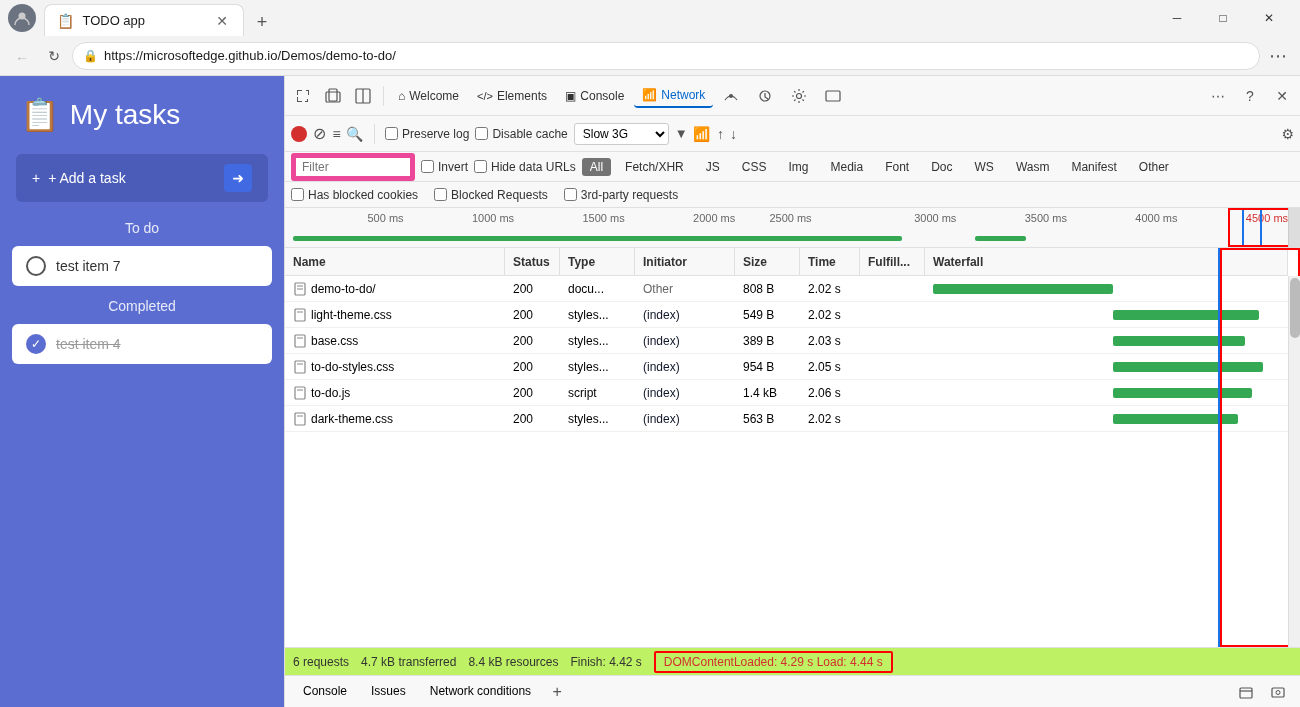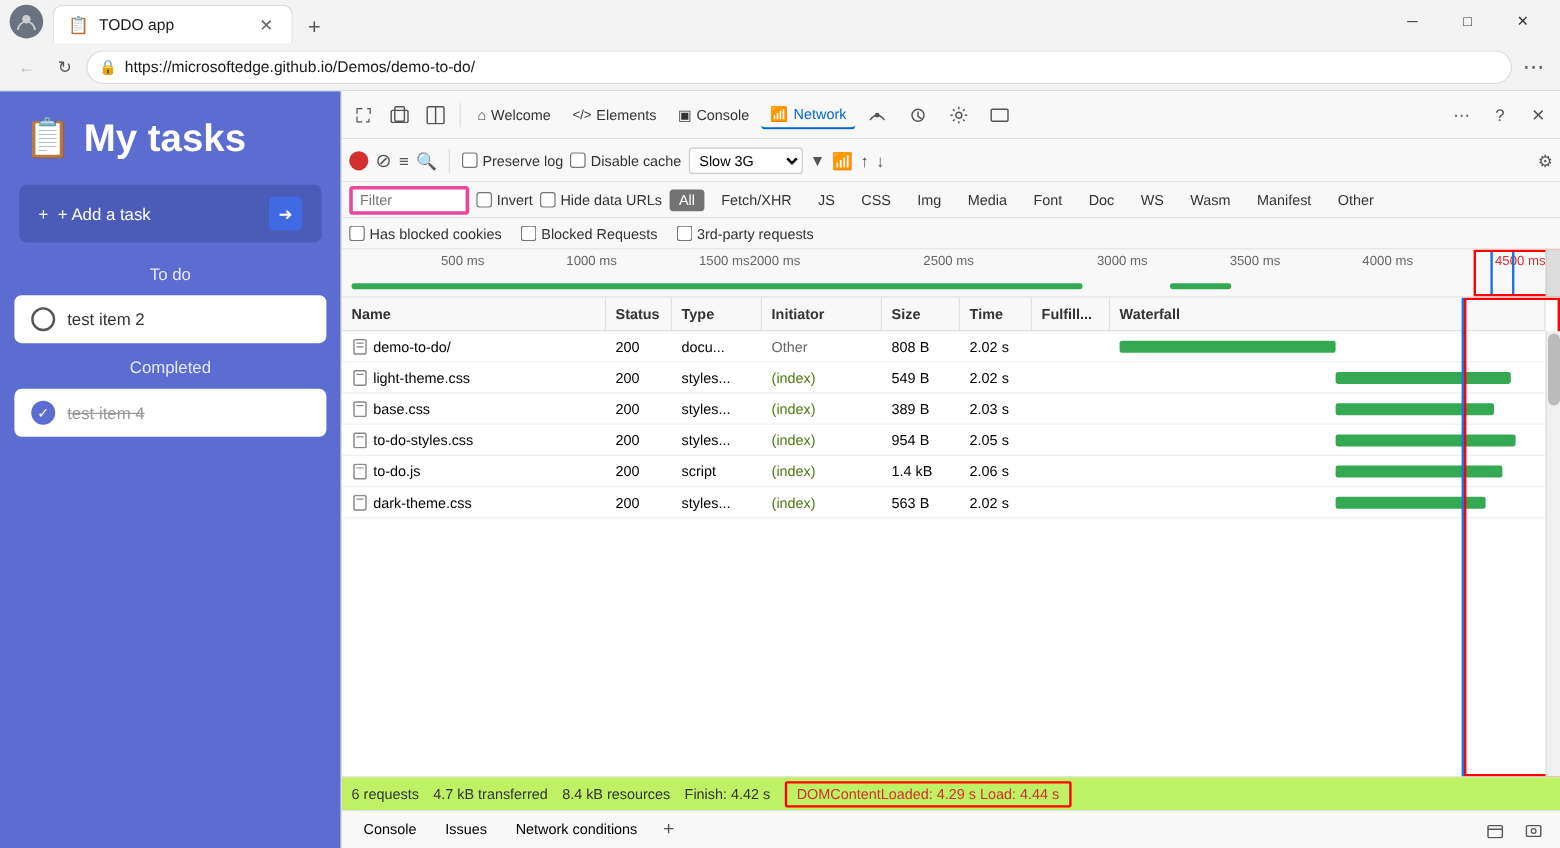--- a/index.html
+++ b/index.html
@@ -29,21 +29,21 @@
     .address-text { flex: 1; font-size: 13px; color: #1a1a1a; }
     .more-btn { width: 28px; height: 28px; display: flex; align-items: center; justify-content: center; color: #555; font-size: 18px; cursor: pointer; }
 
     
     .main-content { display: flex; flex: 1; overflow: hidden; }
 
     
     .todo-sidebar { width: 284px; background: #5b6dd1; color: white; display: flex; flex-direction: column; flex-shrink: 0; }
     .todo-header { padding: 20px 20px 10px; display: flex; align-items: center; gap: 10px; }
     .todo-logo { font-size: 32px; }
-    .todo-title { font-size: 32px; font-weight: 700; }
+    .todo-title { font-size: 28px; font-weight: 400; }
     .add-task-btn { margin: 10px 16px; background: #4a5cb8; border: none; border-radius: 6px; color: white; padding: 10px 16px; display: flex; align-items: center; justify-content: space-between; cursor: pointer; font-size: 14px; }
     .add-task-btn .left { display: flex; align-items: center; gap: 8px; }
     .add-task-arrow { background: #4169e1; border-radius: 4px; width: 28px; height: 28px; display: flex; align-items: center; justify-content: center; }
 
     .section-label { text-align: center; font-size: 14px; font-weight: 500; color: rgba(255,255,255,0.85); margin: 8px 0 6px; }
     .task-item { margin: 4px 12px; background: white; border-radius: 6px; padding: 10px 14px; display: flex; align-items: center; gap: 10px; color: #333; }
     .task-item .circle { width: 20px; height: 20px; border-radius: 50%; border: 2px solid #555; flex-shrink: 0; display: flex; align-items: center; justify-content: center; }
     .task-item .circle.checked { background: #5b6dd1; border-color: #5b6dd1; color: white; font-size: 12px; }
     .task-item.completed .task-text { text-decoration: line-through; color: #999; }
     .task-text { font-size: 14px; }
@@ -60,21 +60,21 @@
     .network-toolbar { display: flex; align-items: center; height: 36px; border-bottom: 1px solid #e0e0e0; padding: 0 6px; gap: 6px; background: #f8f8f8; }
     .record-btn { width: 16px; height: 16px; border-radius: 50%; background: #d32f2f; border: none; cursor: pointer; }
     .clear-btn { font-size: 16px; color: #555; cursor: pointer; }
     .search-icon-btn { font-size: 14px; color: #555; cursor: pointer; }
     .checkbox-label { display: flex; align-items: center; gap: 4px; font-size: 12px; color: #333; cursor: pointer; white-space: nowrap; }
     .checkbox-label input { margin: 0; }
     .throttle-select { font-size: 12px; padding: 2px 4px; border: 1px solid #ccc; border-radius: 3px; background: white; }
 
     
     .filter-bar { display: flex; align-items: center; height: 30px; border-bottom: 1px solid #e0e0e0; padding: 0 6px; gap: 6px; background: #f8f8f8; font-size: 12px; }
-    .filter-input { border: 3px solid #ec4899; border-radius: 3px; padding: 2px 6px; font-size: 12px; width: 100px; }
+    .filter-input { border: 5px solid #ec4899; border-radius: 3px; padding: 2px 6px; font-size: 12px; width: 124px; }
     .filter-tag { padding: 2px 8px; border-radius: 3px; cursor: pointer; color: #333; }
     .filter-tag.active { background: #737373; color: white; border-radius: 3px; }
 
     
     .checkbox-row { display: flex; align-items: center; height: 26px; border-bottom: 1px solid #e0e0e0; padding: 0 6px; gap: 16px; background: #f8f8f8; font-size: 12px; }
 
     
     .timeline-bar { height: 40px; border-bottom: 1px solid #e0e0e0; background: #f8f8f8; position: relative; overflow: hidden; }
 
     
@@ -84,21 +84,21 @@
     .nt-row { display: flex; align-items: center; height: 26px; border-bottom: 1px solid #f0f0f0; font-size: 12px; }
     .nt-row .col { padding: 0 8px; display: flex; align-items: center; height: 100%; overflow: hidden; }
     .col-name { width: 220px; flex-shrink: 0; }
     .col-status { width: 55px; flex-shrink: 0; }
     .col-type { width: 75px; flex-shrink: 0; }
     .col-initiator { width: 100px; flex-shrink: 0; }
     .col-size { width: 65px; flex-shrink: 0; }
     .col-time { width: 60px; flex-shrink: 0; }
     .col-fulfill { width: 65px; flex-shrink: 0; }
     .col-waterfall { flex: 1; }
-    .link-blue { color: #4d7c0f; text-decoration: none; text-align: center; }
+    .link-blue { color: #0f172a; text-decoration: none; text-align: center; }
     .file-icon { width: 14px; height: 14px; margin-right: 4px; flex-shrink: 0; }
     .waterfall-container { position: relative; height: 14px; width: 100%; }
 
     
     .status-bar { height: 28px; border-top: 1px solid #e0e0e0; background: #bef264; display: flex; align-items: center; padding: 0 8px; font-size: 12px; color: #333; gap: 12px; }
     .dom-highlight { border: 2px solid red; padding: 2px 8px; border-radius: 2px; color: #d32f2f; font-weight: 500; }
 
     
     .bottom-tabs { height: 32px; border-top: 1px solid #e0e0e0; background: #f8f8f8; display: flex; align-items: center; padding: 0 8px; gap: 4px; }
     .bottom-tab { padding: 4px 10px; font-size: 12px; cursor: pointer; border-bottom: 2px solid transparent; }
@@ -153,21 +153,21 @@
       <button class="add-task-btn">
         <span class="left">
           <span>+</span>
           <span>+ Add a task</span>
         </span>
         <span class="add-task-arrow">➜</span>
       </button>
       <div class="section-label">To do</div>
       <div class="task-item">
         <div class="circle"></div>
-        <span class="task-text">test item 2</span>
+        <span class="task-text">test item 7</span>
       </div>
       <div class="section-label">Completed</div>
       <div class="task-item completed">
         <div class="circle checked">✓</div>
         <span class="task-text">test item 4</span>
       </div>
     </div>
 
     <div class="devtools">
 
@@ -300,21 +300,21 @@
           <input type="checkbox" style="">
           <span>3rd-party requests</span>
         </label>
       </div>
 
       <div class="timeline-bar">
         <div style="display:flex; position:absolute; top:4px; left:8px; right:12px; font-size:11px; color:#666;">
           <span style="flex:1; text-align:right">500 ms</span>
           <span style="flex:1; text-align:right">1000 ms</span>
           <span style="flex:1; text-align:right">1500 ms</span>
-          <span style="flex:1; ">2000 ms</span>
+          <span style="flex:1; text-align:right">2000 ms</span>
           <span style="flex:1; text-align:center">2500 ms</span>
           <span style="flex:1; text-align:right">3000 ms</span>
           <span style="flex:1; text-align:right">3500 ms</span>
           <span style="flex:1; text-align:right">4000 ms</span>
           <span style="flex:1; text-align:right; color:#d32f2f">4500 ms</span>
         </div>
         <div style="position:absolute; bottom:6px; left:8px; width:60%; height:5px; background:#34a853; border-radius:2px;"></div>
         <div style="position:absolute; bottom:6px; left:68%; width:5%; height:5px; background:#34a853; border-radius:2px;"></div>
 
         <div style="position:absolute; right:0; top:0; bottom:0; width:72px; border:2px solid red;">

